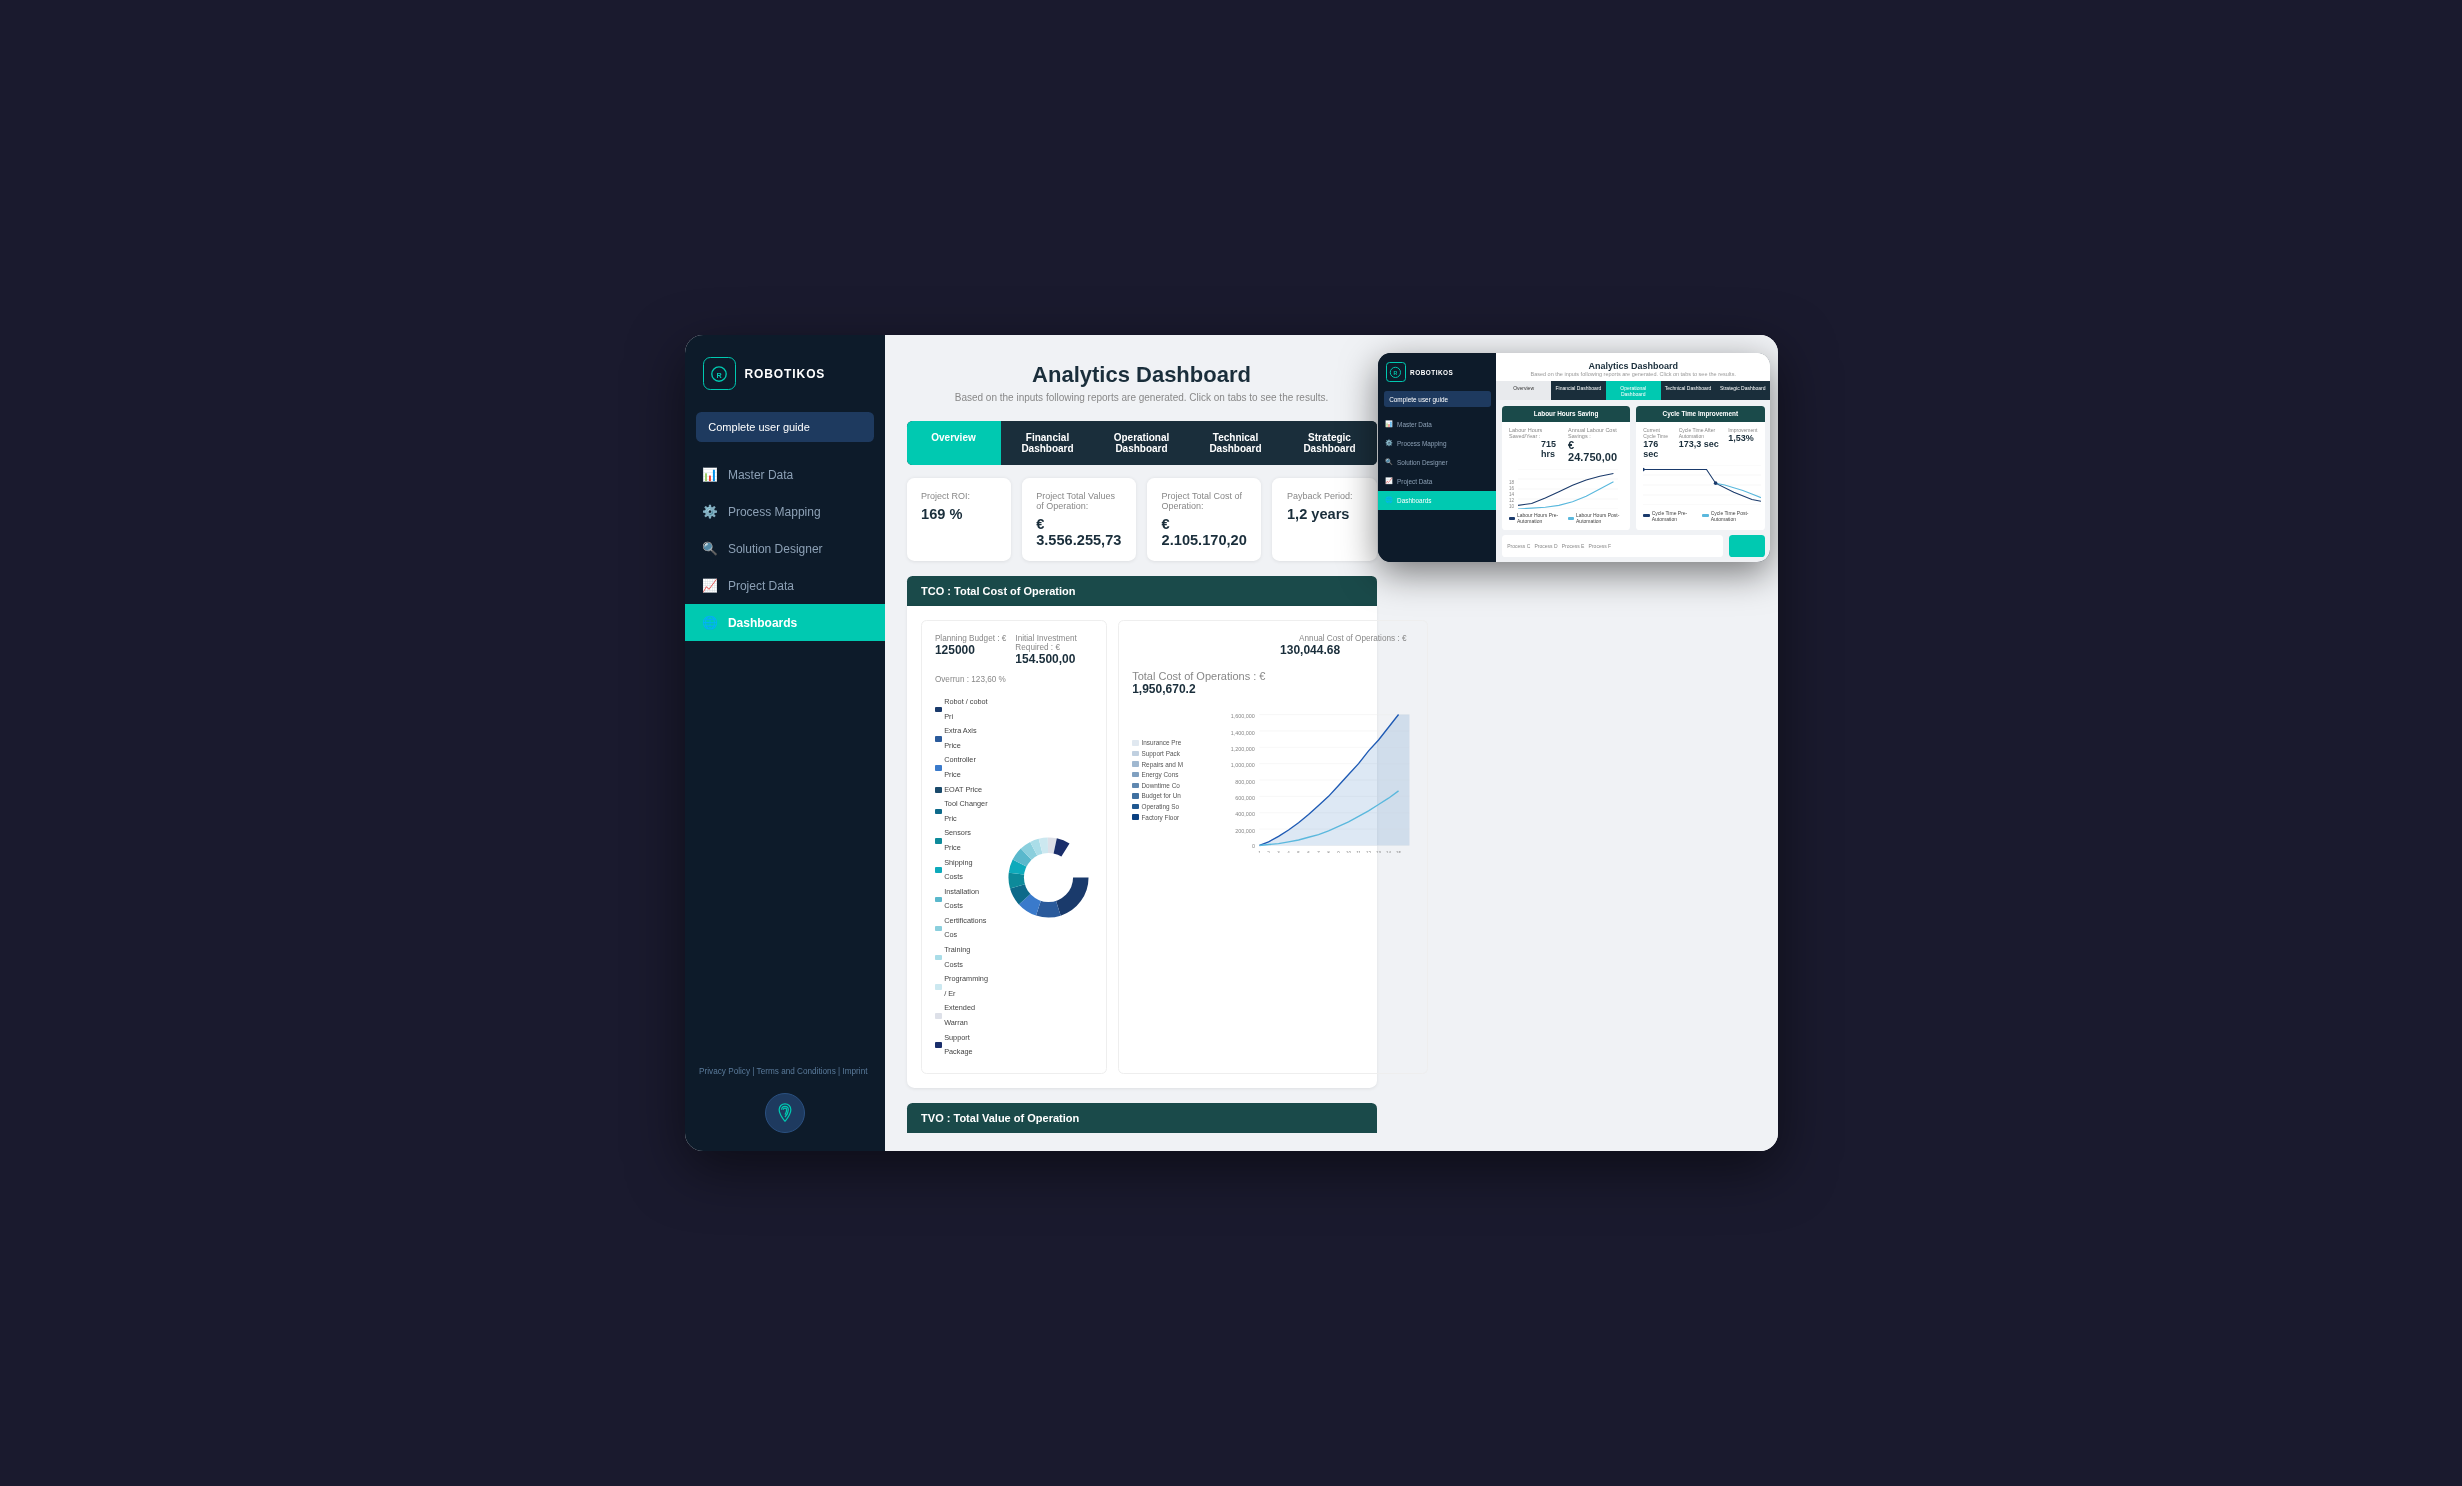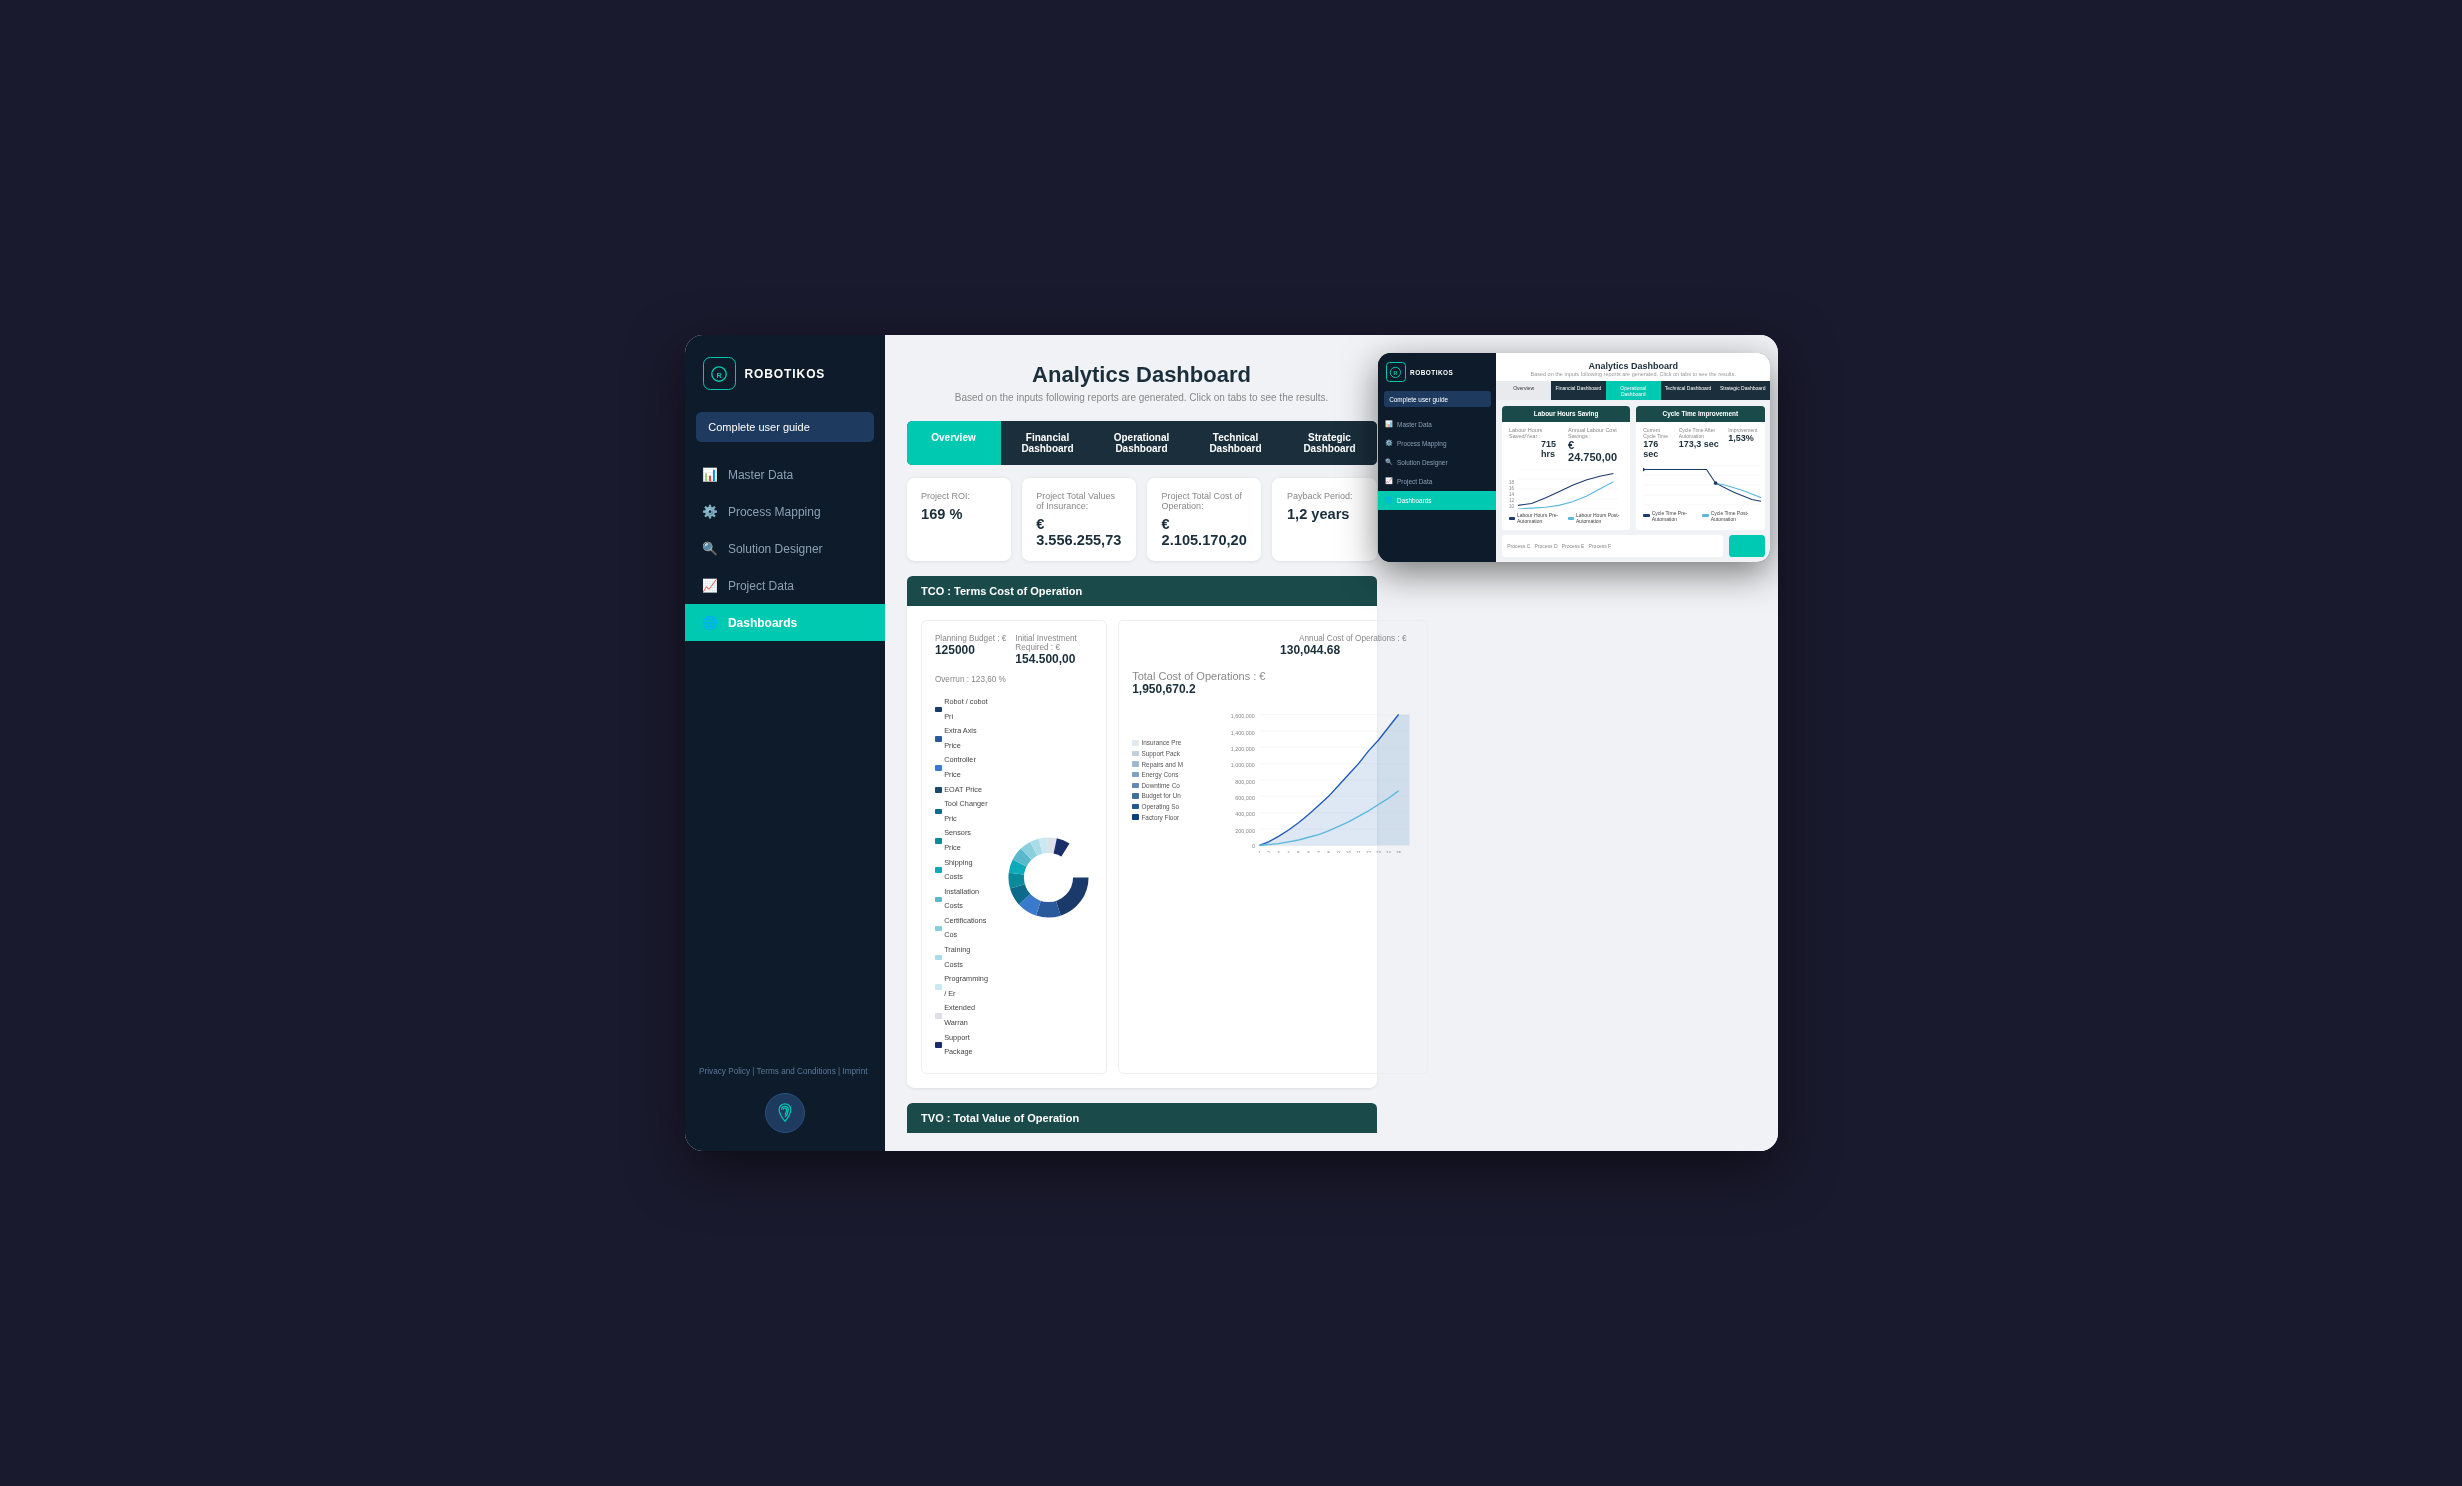--- a/index.html
+++ b/index.html
@@ -329,35 +329,35 @@
         <div class="main-tab">Technical Dashboard</div>
         <div class="main-tab">Strategic Dashboard</div>
       </div>
 
       <div class="kpi-row">
         <div class="kpi-card">
           <div class="kpi-label">Project ROI:</div>
           <div class="kpi-value">169 %</div>
         </div>
         <div class="kpi-card">
-          <div class="kpi-label">Project Total Values of Insurance:</div>
+          <div class="kpi-label">Project Total Values of Operation:</div>
           <div class="kpi-value">€ 3.556.255,73</div>
         </div>
         <div class="kpi-card">
           <div class="kpi-label">Project Total Cost of Operation:</div>
           <div class="kpi-value">€ 2.105.170,20</div>
         </div>
         <div class="kpi-card">
           <div class="kpi-label">Payback Period:</div>
           <div class="kpi-value">1,2 years</div>
         </div>
       </div>
 
       <div class="tco-section">
-        <div class="section-header">TCO : Terms Cost of Operation</div>
+        <div class="section-header">TCO : Total Cost of Operation</div>
         <div style="display:flex; gap:11px; background:white; border-radius:0 0 7.3px 7.3px; padding:14.6px; box-shadow:0 0.9px 3.6px rgba(0,0,0,0.08); margin-bottom:14.6px;">
 
           <div style="flex:1; border:0.9px solid #eee; border-radius:5.5px; padding:12.8px;">
             <div style="display:flex; gap:9px; margin-bottom:11px; flex-wrap:wrap;">
               <div>
                 <div style="font-size:8.2px; color:#888;">Planning Budget : €</div>
                 <div style="font-size:12px; font-weight:700; color:#1a2e3b;">125000</div>
               </div>
               <div>
                 <div style="font-size:8.2px; color:#888;">Initial Investment<br>Required : €</div>

